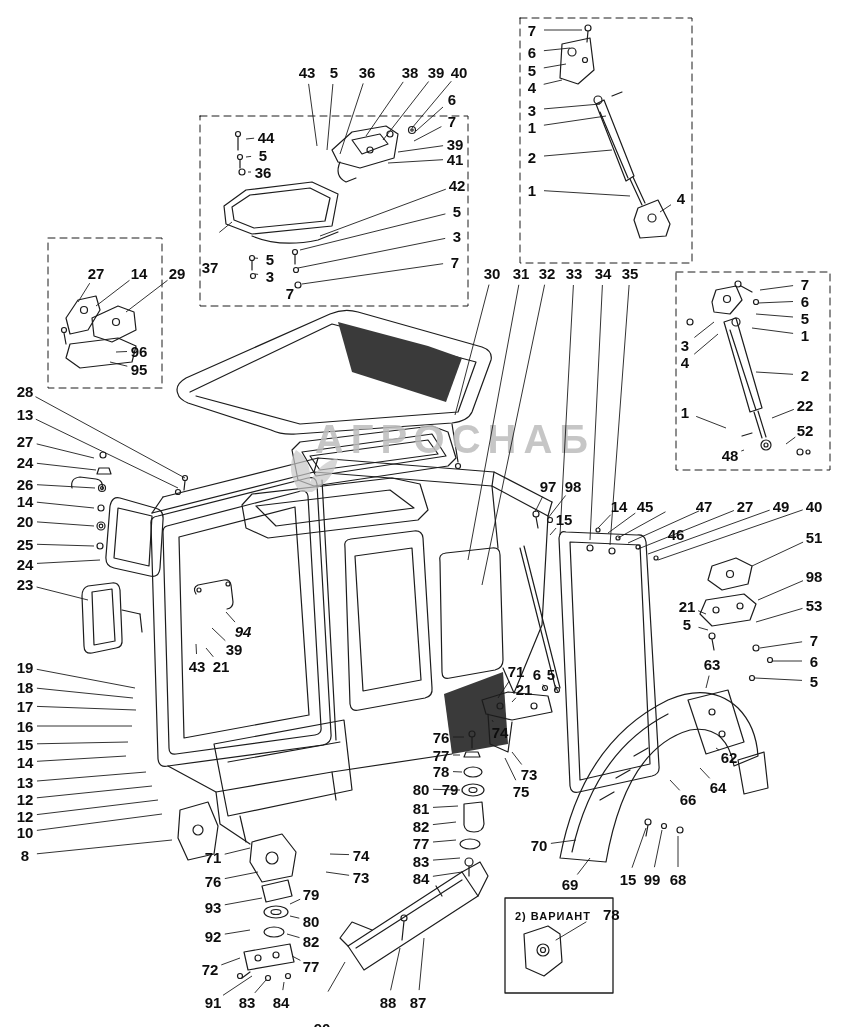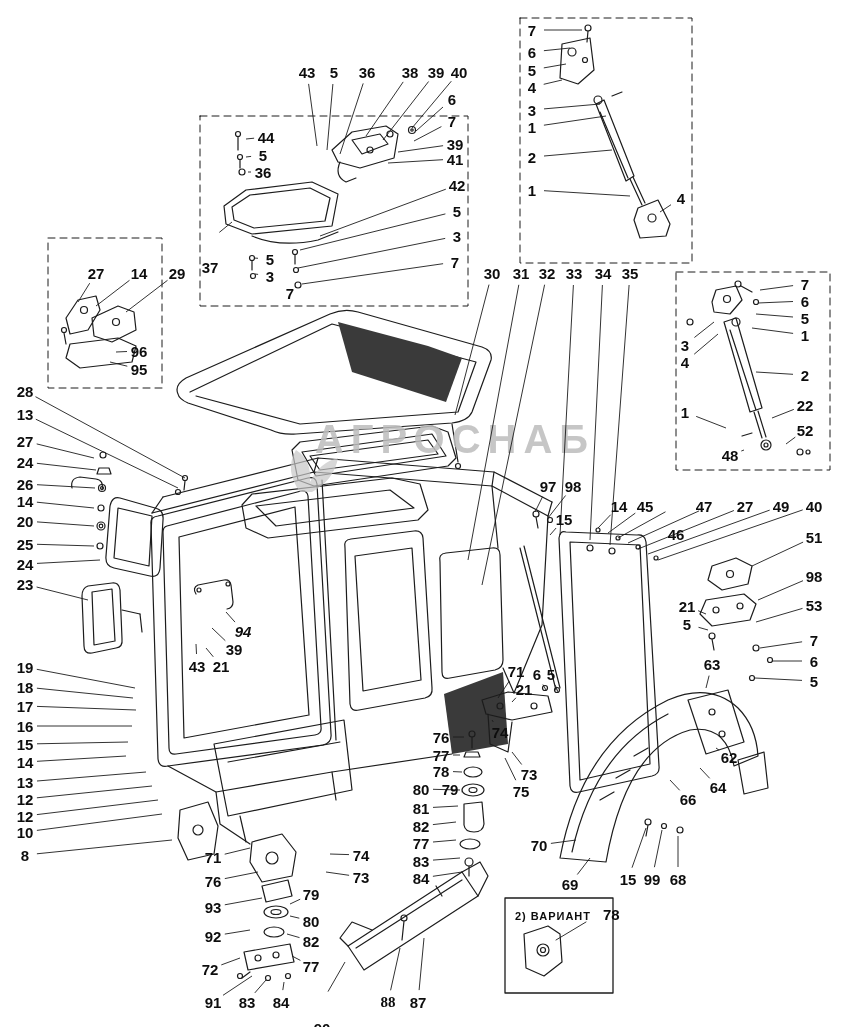--- a/index.html
+++ b/index.html
@@ -560,21 +560,21 @@
       <span class="callout" style="left: 213px; top: 1002px;">91</span>
       <span class="callout" style="left: 247px; top: 1002px;">83</span>
       <span class="callout" style="left: 281px; top: 1002px;">84</span>
       <span class="callout" style="left: 311px; top: 894px;">79</span>
       <span class="callout" style="left: 311px; top: 921px;">80</span>
       <span class="callout" style="left: 311px; top: 941px;">82</span>
       <span class="callout" style="left: 311px; top: 966px;">77</span>
       <span class="callout" style="left: 361px; top: 855px;">74</span>
       <span class="callout" style="left: 361px; top: 877px;">73</span>
       <span class="callout" style="left: 322px; top: 988px; margin-top: 40px;">90</span>
-      <span class="callout" style="left: 388px; top: 1002px; font-family: Liberation Serif, serif;">88</span>
+      <span class="callout" style="left: 388px; top: 1002px;">88</span>
       <span class="callout" style="left: 418px; top: 1002px;">87</span>
     </div>
 
   <div class="variant-label">
     <span>2) ВАРИАНТ</span><span class="variant-num">78</span>
   </div>
 
 </div>
 
 </body></html>

